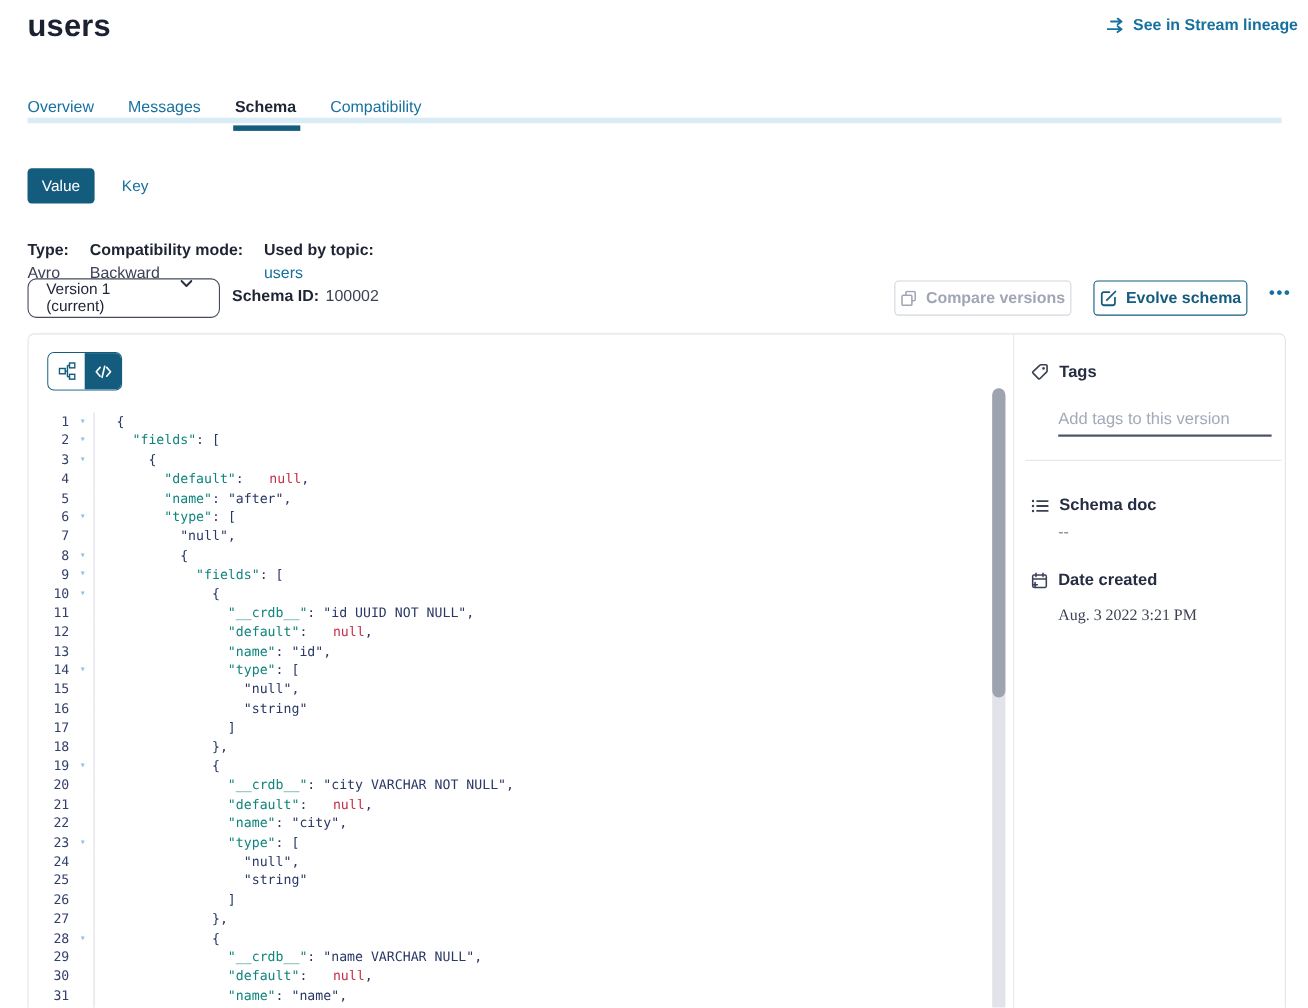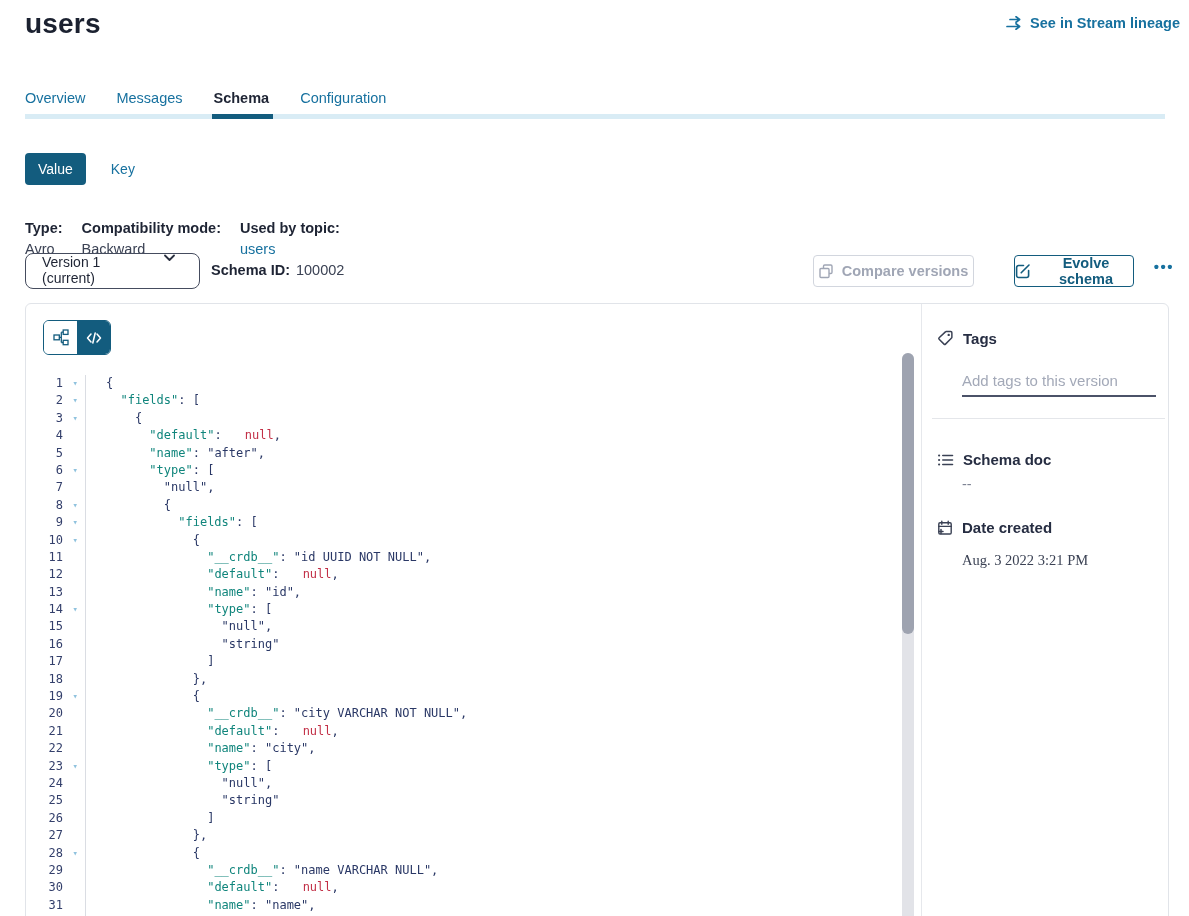--- a/index.html
+++ b/index.html
@@ -5,21 +5,21 @@
   * { margin:0; padding:0; box-sizing:border-box; }
   html,body { width:1189px; height:916px; background:#ffffff; overflow:hidden;
               font-family:"Liberation Sans", sans-serif; color:#1E2434; position:relative; }
 
   
   .page-title { position:absolute; left:25px; top:8px; font-size:28px; font-weight:700; color:#1B2130; letter-spacing:.2px; }
   .lineage-link { position:absolute; right:9px; top:15px; display:flex; align-items:center; gap:7px;
                   color:#17719F; font-size:14.5px; font-weight:600; cursor:pointer; }
 
   
-  .tabs { position:absolute; left:25px; right:24px; top:90px; display:flex; gap:31px; padding-bottom:13px; }
+  .tabs { position:absolute; left:25px; right:24px; top:90px; display:flex; gap:31px; padding-bottom:6px; }
   .tabs::after { content:''; position:absolute; left:0; right:0; bottom:0; height:5px; background:#D9ECF5; }
   .tab { font-size:14.5px; font-weight:500; color:#17719F; cursor:pointer; position:relative; }
   .tab.active { color:#1E2434; font-weight:600; }
   .tab.active::after { content:''; position:absolute; left:-2px; right:-4px; bottom:-13px; height:5px; background:#135C7E; z-index:1; }
 
   
   .subtabs { position:absolute; left:25px; top:153px; display:flex; align-items:center; gap:25px; }
   .btn-value { min-width:56px; height:32px; padding:0 13px; background:#135C7E; color:#fff; border:none;
                border-radius:4px; font-size:14px; font-family:inherit; cursor:pointer; }
   .link-key { color:#17719F; font-size:14px; cursor:pointer; }
@@ -36,21 +36,21 @@
                     border-radius:8px; display:flex; align-items:flex-start; padding:0 24px 0 16px; gap:8px;
                     font-size:14px; color:#1E2434; cursor:pointer; background:#fff; }
   .version-select .vlabel { flex:1; }
   .schema-id { position:absolute; left:211px; top:262px; font-size:14.5px; display:flex; gap:6px; }
   .schema-id b { font-weight:700; }
   .schema-id .val { color:#3B4254; }
 
   .btn-compare { position:absolute; right:215px; top:255px; width:161px; height:32px; border:1px solid #D2D6DE;
                  border-radius:4px; background:#fff; color:#A0A6B5; font-size:14.5px; font-weight:600;
                  display:flex; align-items:center; justify-content:center; gap:8px; font-family:inherit; }
-  .btn-evolve { position:absolute; right:55px; top:255px; width:120px; height:32px; border:1px solid #135C7E;
+  .btn-evolve { position:absolute; right:55px; top:255px; width:140px; height:32px; border:1px solid #135C7E;
                 border-radius:4px; background:#fff; color:#135C7E; font-size:14.5px; font-weight:700;
                 display:flex; align-items:center; justify-content:center; gap:8px; font-family:inherit; cursor:pointer; }
   .btn-more { position:absolute; right:15px; top:258px; border:none; background:none; color:#17719F;
               font-size:15px; font-weight:800; letter-spacing:1.5px; cursor:pointer; font-family:inherit; }
 
   
   .panel { position:absolute; left:25px; top:303px; width:1144px; height:620px; border:1px solid #E1E4E9;
            border-radius:6px; background:#fff; overflow:hidden; }
   .panel-divider { position:absolute; left:895px; top:0; bottom:0; width:1px; background:#E6E8EC; }
 
@@ -98,21 +98,21 @@
       <path d="M1 10.5 H12.5 M10 7.8 L13.6 10.5 L10 13.2"></path>
     </svg>
   </span>
   <span>See in Stream lineage</span>
 </a>
 
 <nav class="tabs">
   <span class="tab">Overview</span>
   <span class="tab">Messages</span>
   <span class="tab active">Schema</span>
-  <span class="tab">Configuration</span>
+  <span class="tab">Compatibility</span>
 </nav>
 
 <div class="subtabs">
   <button class="btn-value">Value</button>
   <span class="link-key">Key</span>
 </div>
 
 <div class="meta-row">
   <div class="meta-item">
     <b>Type:</b>

